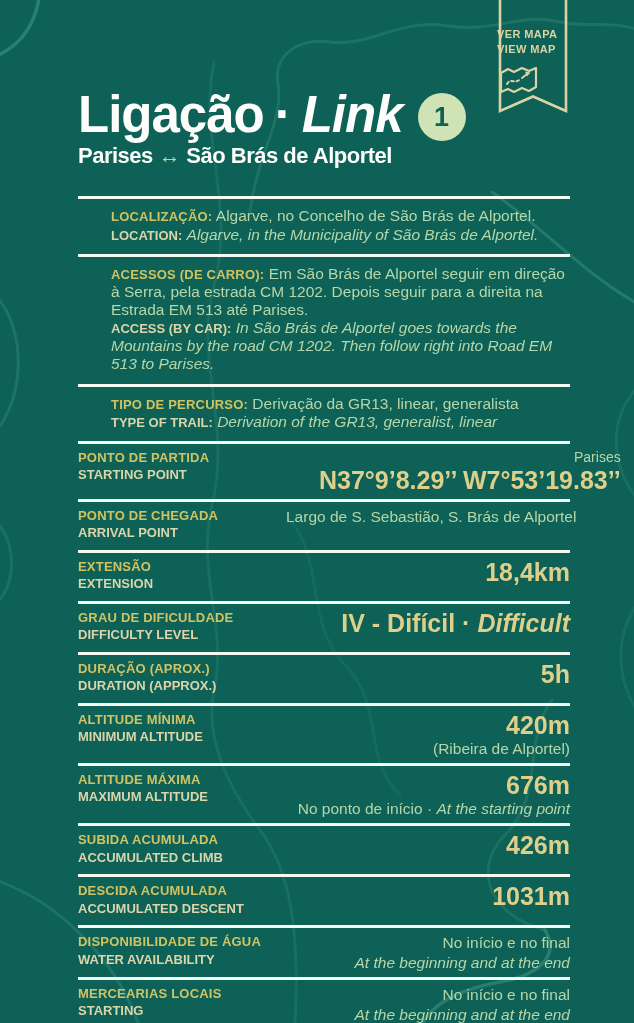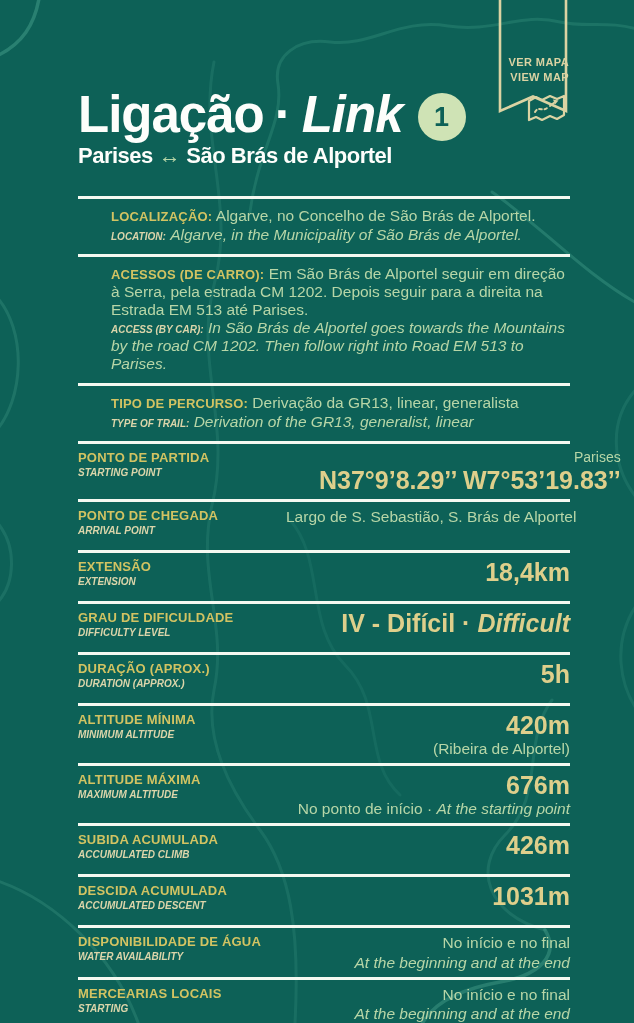--- a/index.html
+++ b/index.html
@@ -8,21 +8,21 @@
     background:#0d6157;
     font-family:"Liberation Sans","DejaVu Sans",sans-serif;
     overflow:hidden;
   }
   .poster{position:relative;width:634px;height:1023px;overflow:hidden;background:#0d6157;}
   .topo{position:absolute;left:0;top:0;pointer-events:none;}
 
   
   .badge{position:absolute;left:497px;top:0;width:72px;height:122px;}
   .badge-svg{position:absolute;left:0;top:0;}
-  .badge-inner{position:absolute;left:0;top:0;width:72px;display:flex;flex-direction:column;align-items:flex-end;padding-top:43px;margin-top:12px;}
+  .badge-inner{position:absolute;left:0;top:0;width:72px;display:flex;flex-direction:column;align-items:flex-start;padding-top:27px;}
   .badge-line{color:#dbd3a3;font-weight:700;font-size:11px;letter-spacing:.4px;line-height:1.4;}
   .badge-map{margin-top:7px;}
 
   
   .content{position:relative;margin-left:78px;width:492px;padding-top:88px;}
   .title{display:flex;align-items:flex-end;margin:0;color:#fdfefb;font-size:51px;font-weight:700;letter-spacing:-1px;line-height:1.04;}
   .title .dot{margin:0 11px;font-weight:700;}
   .it{font-style:italic;}
   .num{flex:0 0 auto;width:48px;height:48px;margin-left:15px;border-radius:50%;
        background:#cfe3b5;color:#0d6157;font-size:27px;font-weight:700;font-style:normal;letter-spacing:0;
@@ -31,21 +31,21 @@
   .arrow{color:#b7d6a7;font-weight:400;padding:0 6px;}
 
   
   .rows{margin-top:27px;border-bottom:3px solid #f4f9f1;}
   .row{border-top:3px solid #f4f9f1;}
   .row.inline{padding:8px 0 10px;}
   .row.stat{display:flex;align-items:flex-start;gap:8px;padding:5px 0;min-height:38px;}
   .labels{flex:0 0 200px;}
   .value{flex:1;text-align:right;white-space:nowrap;}
   .lbl-pt{color:#d2c362;font-weight:700;font-size:13px;letter-spacing:.2px;line-height:1.32;}
-  .lbl-en{color:#dbd5aa;font-weight:700;font-style:italic;font-size:10px;line-height:1.32;}
+  .lbl-en{color:#dbd5aa;font-weight:700;font-size:13px;line-height:1.32;}
   .pline{margin:0;font-size:15.5px;line-height:1.17;color:#b7d6a7;padding-left:33px;}
   .txt{color:#b7d6a7;}
   .big{color:#decf8b;font-size:25px;font-weight:700;line-height:1.12;margin-left:33px;}
   .val-sm{color:#b7d6a7;font-size:14px;line-height:1.2;}
   .val-md{color:#b7d6a7;font-size:15.5px;line-height:1.25;}
 </style>
 </head>
 <body>
 
 <div class="poster">

